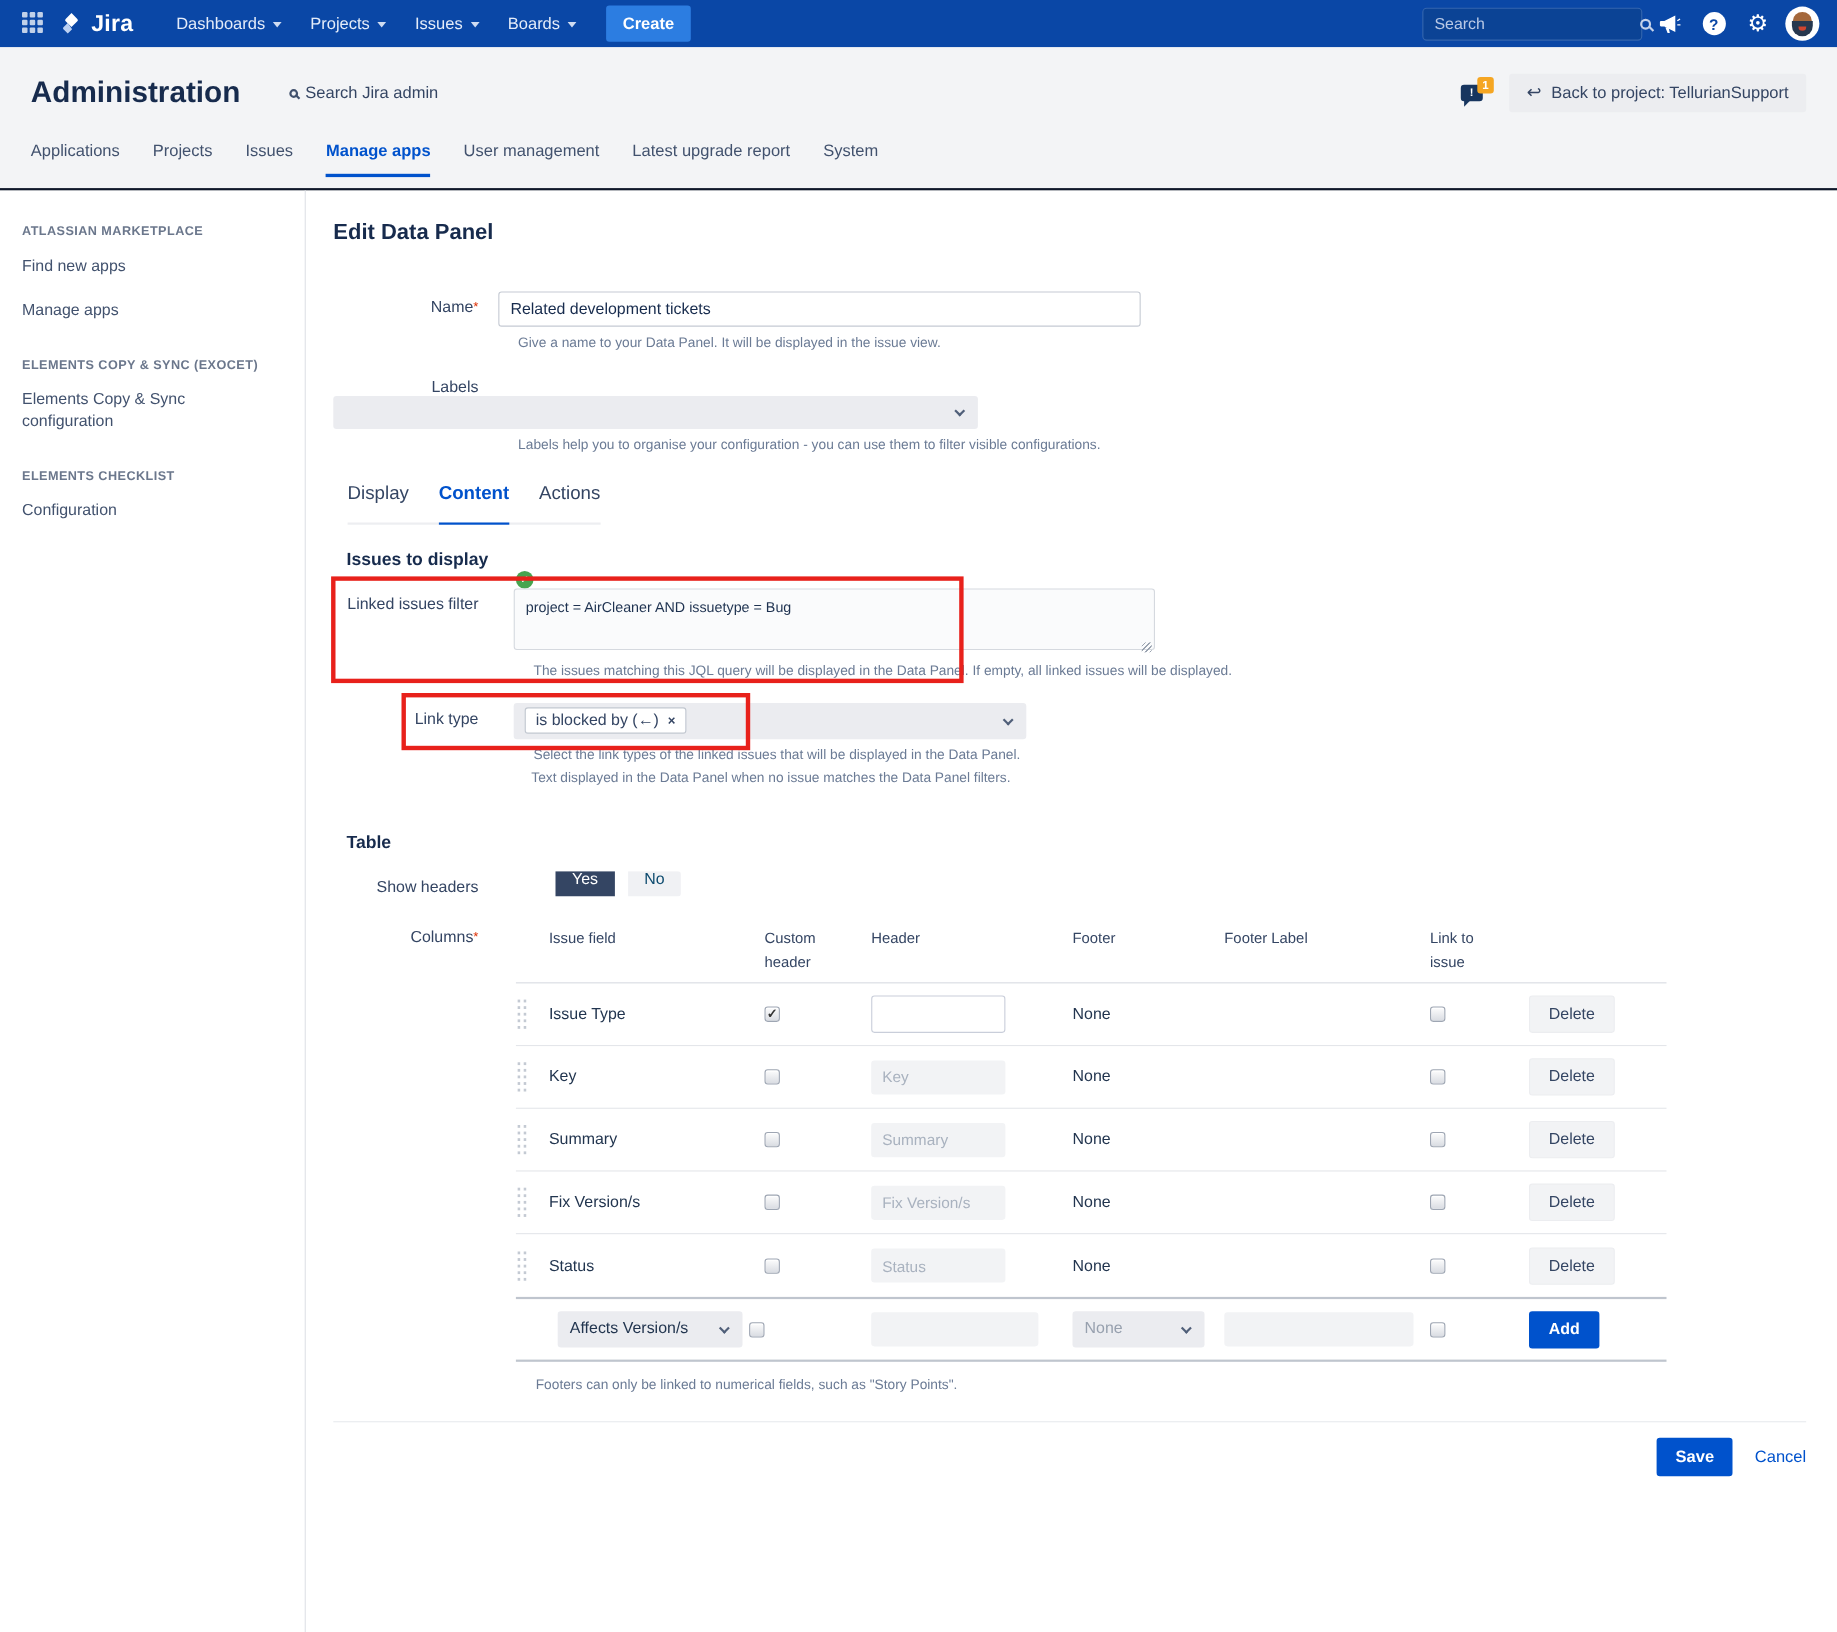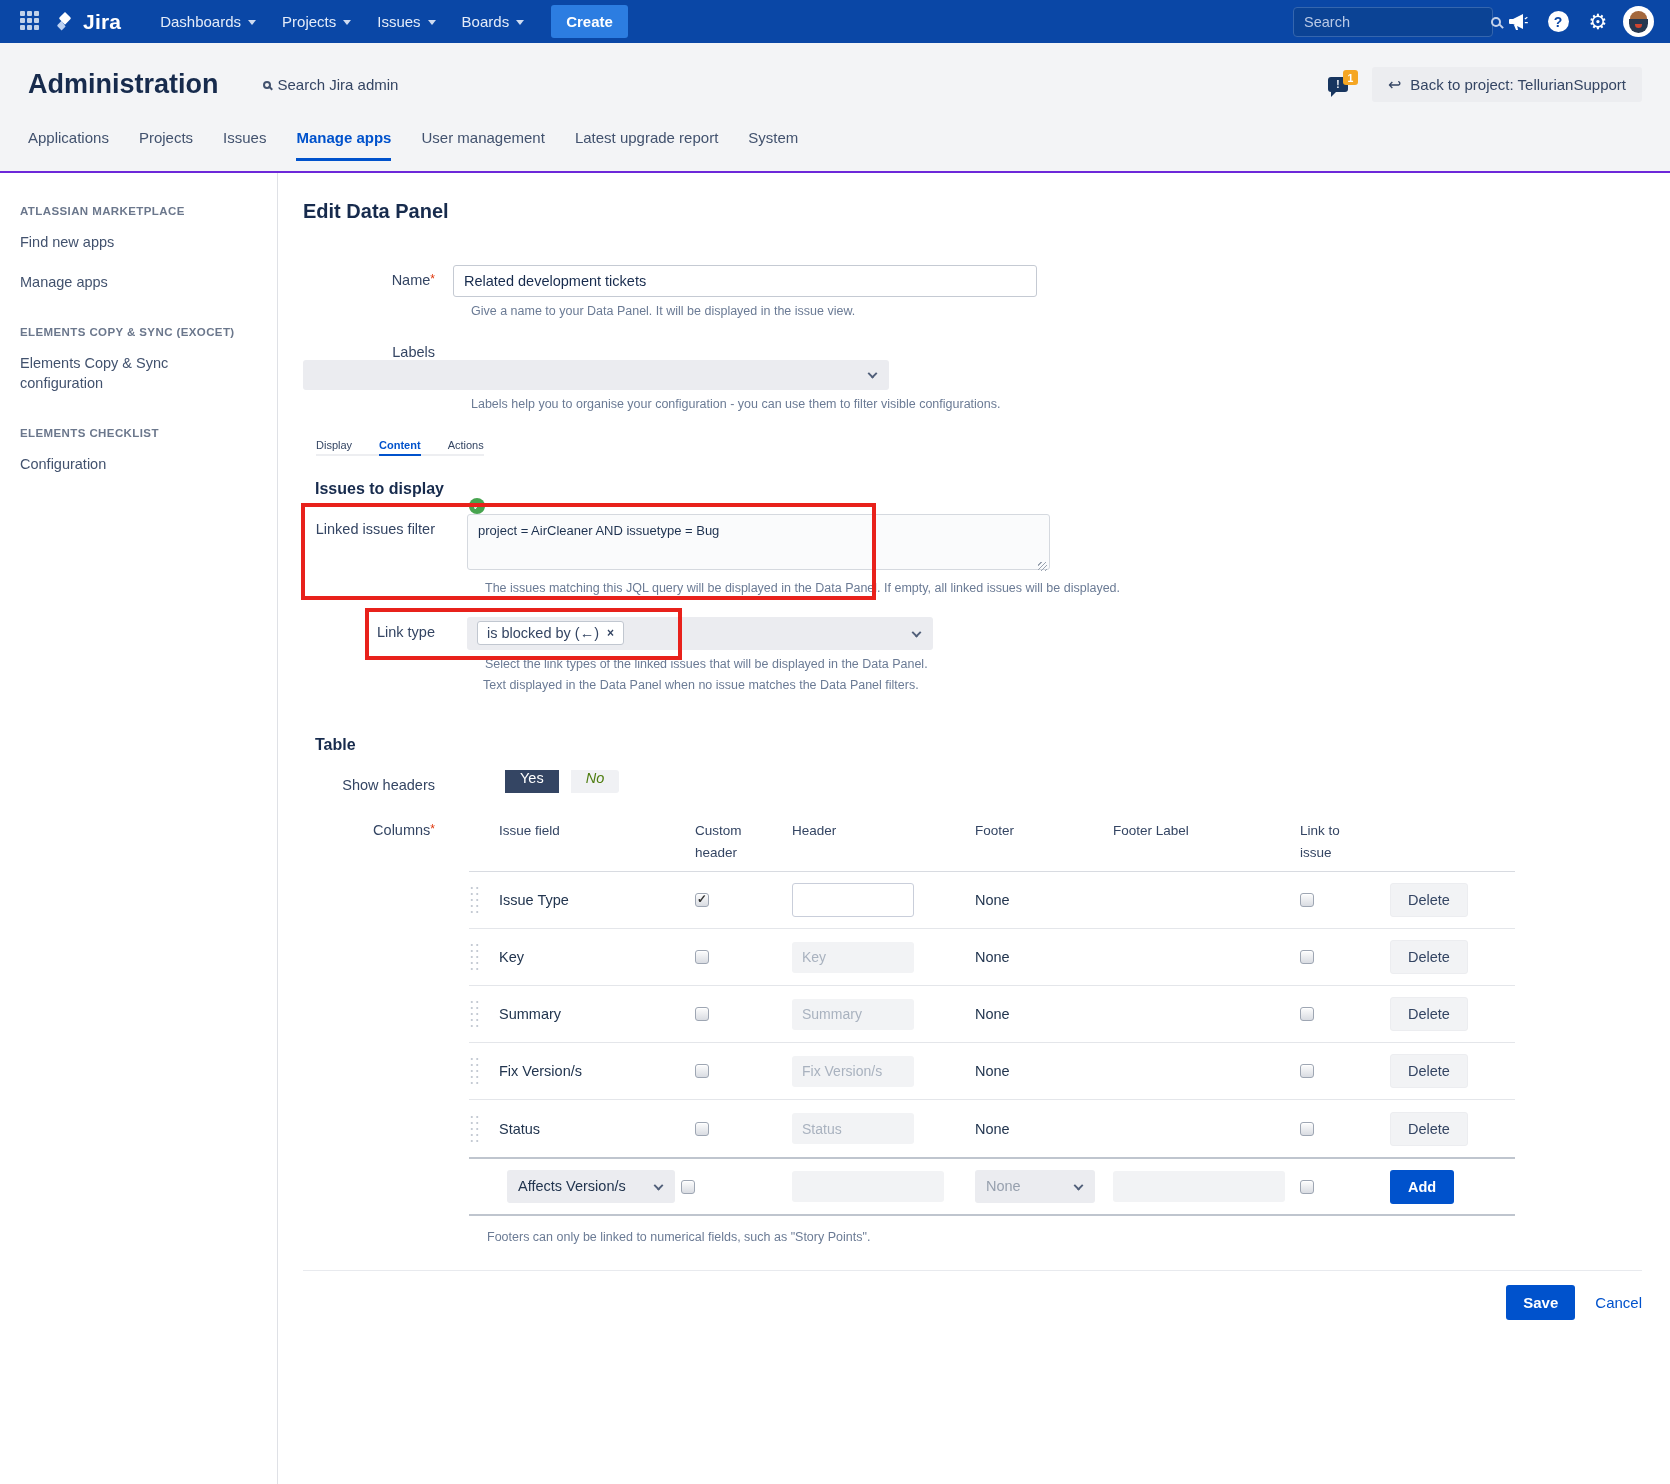--- a/index.html
+++ b/index.html
@@ -28,21 +28,21 @@
   .mag::after { content:""; position:absolute; width:6px; height:2px; background:#C6D3EA; transform:rotate(45deg); right:-5px; bottom:-2px; }
   .nav-ico { width:30px; height:30px; display:flex; align-items:center; justify-content:center; cursor:pointer; }
   .help-circ { width:21px; height:21px; border-radius:50%; background:#fff; color:#0A47A6; font-size:14px; font-weight:bold; display:flex; align-items:center; justify-content:center; }
   .gear { color:#fff; font-size:21px; line-height:1; }
   .avatar { width:31px; height:31px; border-radius:50%; background:#fff; position:relative; overflow:hidden; cursor:pointer; }
   .avatar .head { position:absolute; left:7px; top:5px; width:17px; height:15px; border-radius:50%; background:#A4683C; }
   .avatar .beard { position:absolute; left:6px; top:13px; width:19px; height:14px; border-radius:0 0 10px 10px; background:#27384F; }
   .avatar .mouth { position:absolute; left:12px; top:18px; width:7px; height:4px; border-radius:0 0 6px 6px; background:#D0452F; }
 
   
-  .band { background:#F3F4F6; border-bottom:2px solid #6d28d9; padding:24px 28px 0 28px; height:130px; }
+  .band { background:#F3F4F6; border-bottom:2px solid #0f172a; padding:24px 28px 0 28px; height:130px; }
   .band-top { display:flex; align-items:center; }
   .admin-title { font-size:27px; font-weight:bold; color:#172B4D; }
   .admin-search { display:flex; align-items:center; gap:7px; margin-left:44px; color:#344563; font-size:15px; cursor:pointer; }
   .mag-dark { width:8px; height:8px; border:2px solid #42526E; border-radius:50%; position:relative; flex:none; }
   .mag-dark::after { content:""; position:absolute; width:5px; height:2px; background:#42526E; transform:rotate(45deg); right:-4px; bottom:-2px; }
   .band-right { margin-left:auto; display:flex; align-items:flex-start; gap:12px; }
   .notif { position:relative; width:34px; height:30px; cursor:pointer; margin-top:3px; }
   .notif .bub { position:absolute; left:2px; top:7px; width:20px; height:15px; background:#17355F; border-radius:3px; }
   .notif .bub::after { content:""; position:absolute; left:3px; bottom:-5px; border-left:6px solid #17355F; border-bottom:6px solid transparent; }
   .notif .bub span { color:#fff; font-size:10px; font-weight:bold; display:block; text-align:center; line-height:15px; }
@@ -71,21 +71,21 @@
   .txt-input { height:32px; border:1px solid #C5CAD3; border-radius:3px; font-size:14.5px; color:#172B4D; padding:0 10px; font-family:"Liberation Sans",sans-serif; background:#fff; }
   .gray-select { background:#EBECF0; border-radius:3px; position:relative; cursor:pointer; }
   .chev { position:absolute; right:13px; top:50%; width:7px; height:7px; border-right:2px solid #505F79; border-bottom:2px solid #505F79; transform:translateY(-70%) rotate(45deg); }
 
   .name-row { margin-top:42px; }
   .name-input { width:584px; }
   .labels-row { margin-top:19px;flex-direction:column; }
   .labels-select { width:586px; height:30px; }
 
   .form-tabs { margin-left:13px; margin-top:28px; display:inline-flex; gap:27px; border-bottom:2px solid #EDEEF1; }
-  .form-tab { font-size:11px; color:#344563; padding-bottom:3px; cursor:pointer; }
+  .form-tab { font-size:17px; color:#344563; padding-bottom:16px; cursor:pointer; }
   .form-tab.active { color:#0052CC; font-weight:bold; border-bottom:2px solid #0052CC; margin-bottom:-2px; }
 
   .section-title { font-size:16px; font-weight:bold; color:#172B4D; margin-top:24px; margin-left:12px; }
 
   .filter-row { margin-top:16px; position:relative; }
   .filter-field { position:relative; margin-left:14px; }
   .check-badge { position:absolute; top:-16px; left:2px; width:16px; height:16px; border-radius:50%; background:#47A44F; color:#fff; font-size:10px; display:flex; align-items:center; justify-content:center; }
   .jql-area { width:583px; height:56px; background:#FAFBFC; border:1px solid #D5D9DF; border-radius:3px; font-size:13px; color:#1E3250; padding:8px 10px; font-family:"Liberation Sans",sans-serif; resize:none; position:relative; }
   .resize-grip { position:absolute; right:3px; bottom:3px; width:9px; height:9px; background:repeating-linear-gradient(135deg,transparent,transparent 2px,#9AA3B0 2px,#9AA3B0 3px); }
   .red-box { position:absolute; border:4px solid #E8211B; pointer-events:none; z-index:6; }
@@ -98,21 +98,21 @@
   .chip-x { font-size:12px; font-weight:bold; color:#344563; cursor:pointer; }
 
   .empty-row { margin-top:20px; }
   .empty-input { width:585px; margin-left:12px; height:31px; }
 
   .table-title { margin-top:44px; }
   .showheaders-row { margin-top:16px; }
   .toggle { display:inline-flex; border-radius:3px; overflow:hidden; margin-left:40px; cursor:pointer; }
   .toggle .opt { font-size:14.5px; padding:0 15px;margin-left:12px; }
   .opt.sel { background:#344563; color:#fff; }
-  .opt.unsel { background:#F0F1F4; color:#4d7c0f;font-style:italic; }
+  .opt.unsel { background:#F0F1F4; color:#0c4a6e; }
 
   .columns-row { margin-top:27px; }
   .cols-table { margin-left:16px; width:1046px; }
   .tgrid { display:grid; grid-template-columns:30px 196px 97px 183px 138px 187px 90px 1fr; align-items:center; }
   .thead { align-items:start; padding-bottom:8px; border-bottom:1px solid #D8DBE1; }
   .th { font-size:13.5px; color:#344563; line-height:1.6; }
   .th.narrow { max-width:58px; }
   .trow { height:57px; border-bottom:1px solid #E4E6EA; }
   .drag { width:11px; height:30px; background-image:radial-gradient(circle,#C4CAD3 1.2px,transparent 1.4px); background-size:5.5px 6px; cursor:grab; }
   .fieldname { font-size:14.5px; color:#22354F; }

